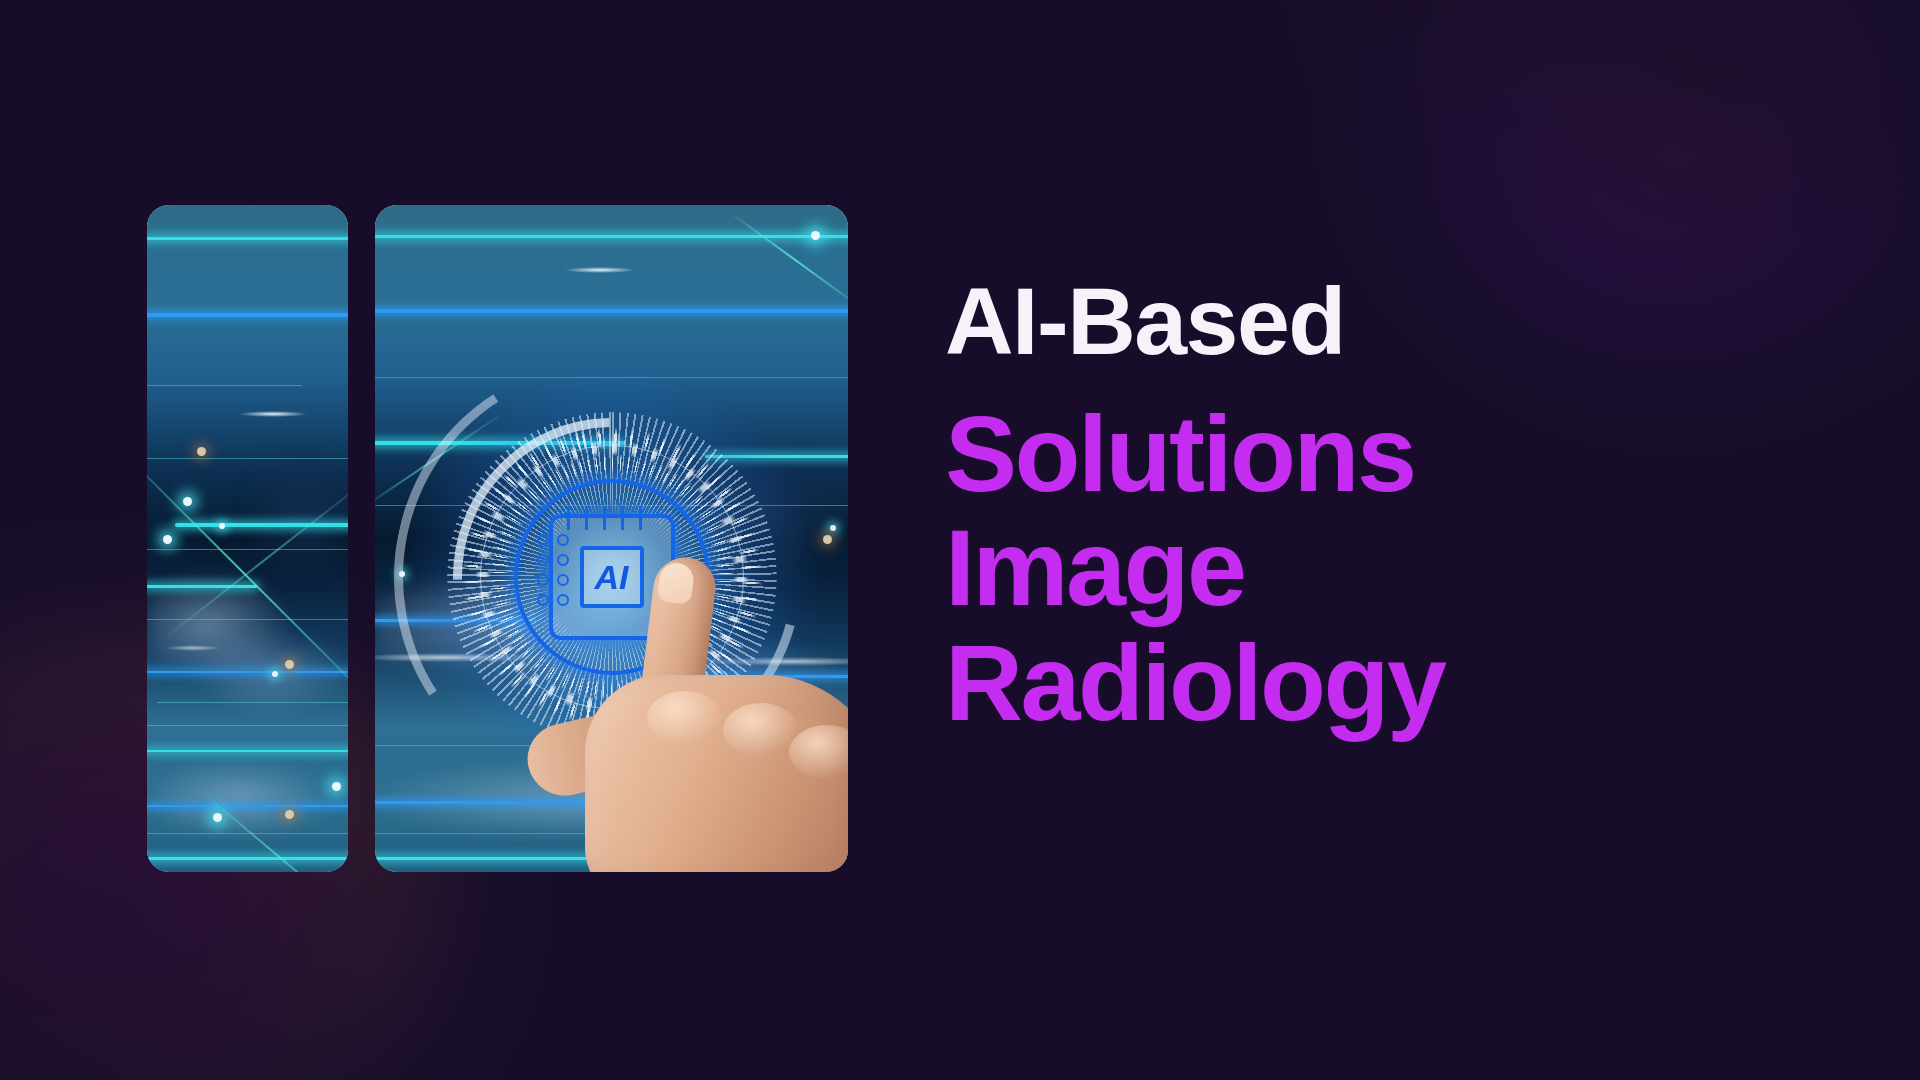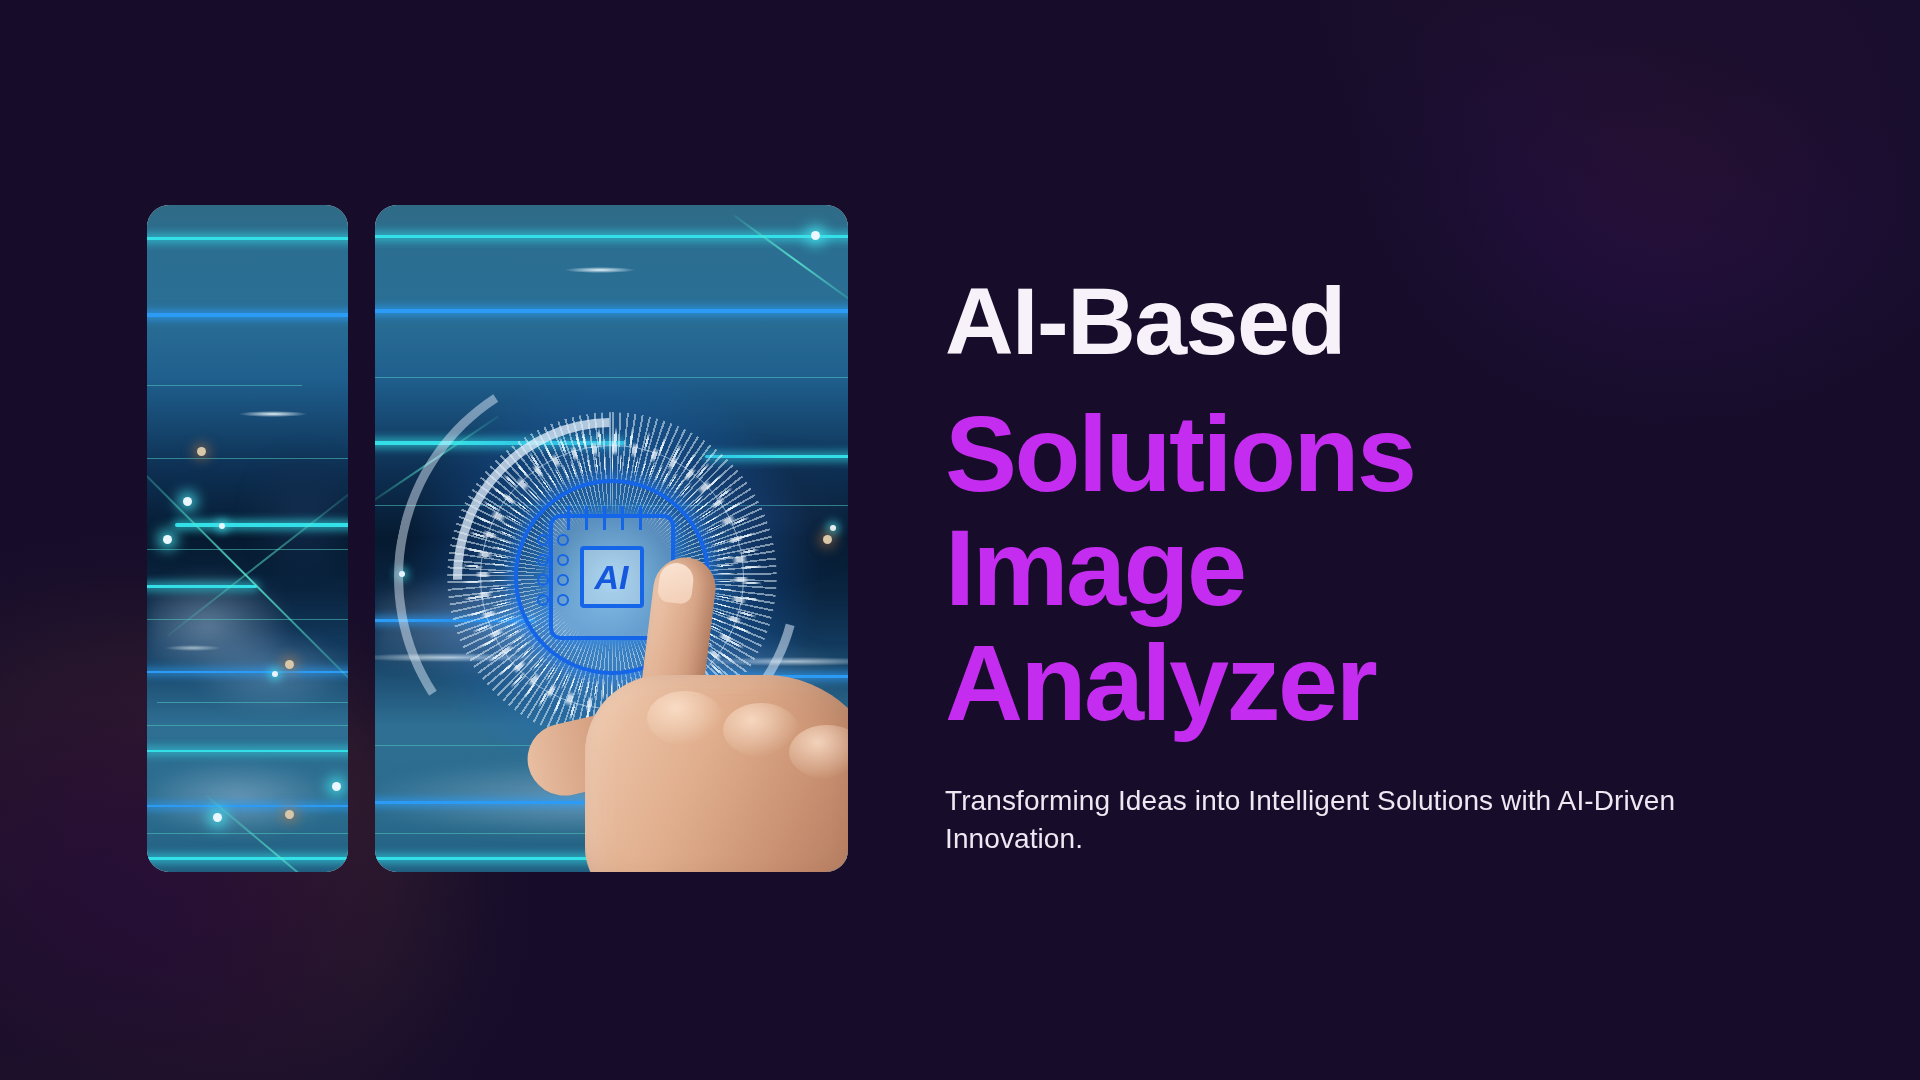--- a/index.html
+++ b/index.html
@@ -363,16 +363,15 @@
       <div class="knuckle" style="left:196px;top:146px;"></div>
       <div class="knuckle" style="left:262px;top:168px;"></div>
     </div>
   </div>
 </div>
 
 <div class="copy">
   <h2 class="title-1">AI-Based</h2>
   <h1 class="title-2">
     <span>Solutions Image</span><br>
-    <span>Analyzer</span>
+    <span>Radiology</span>
   </h1>
-  <p class="subtitle">Transforming Ideas into Intelligent Solutions with AI-Driven Innovation.</p>
 </div>
 
 </body></html>

